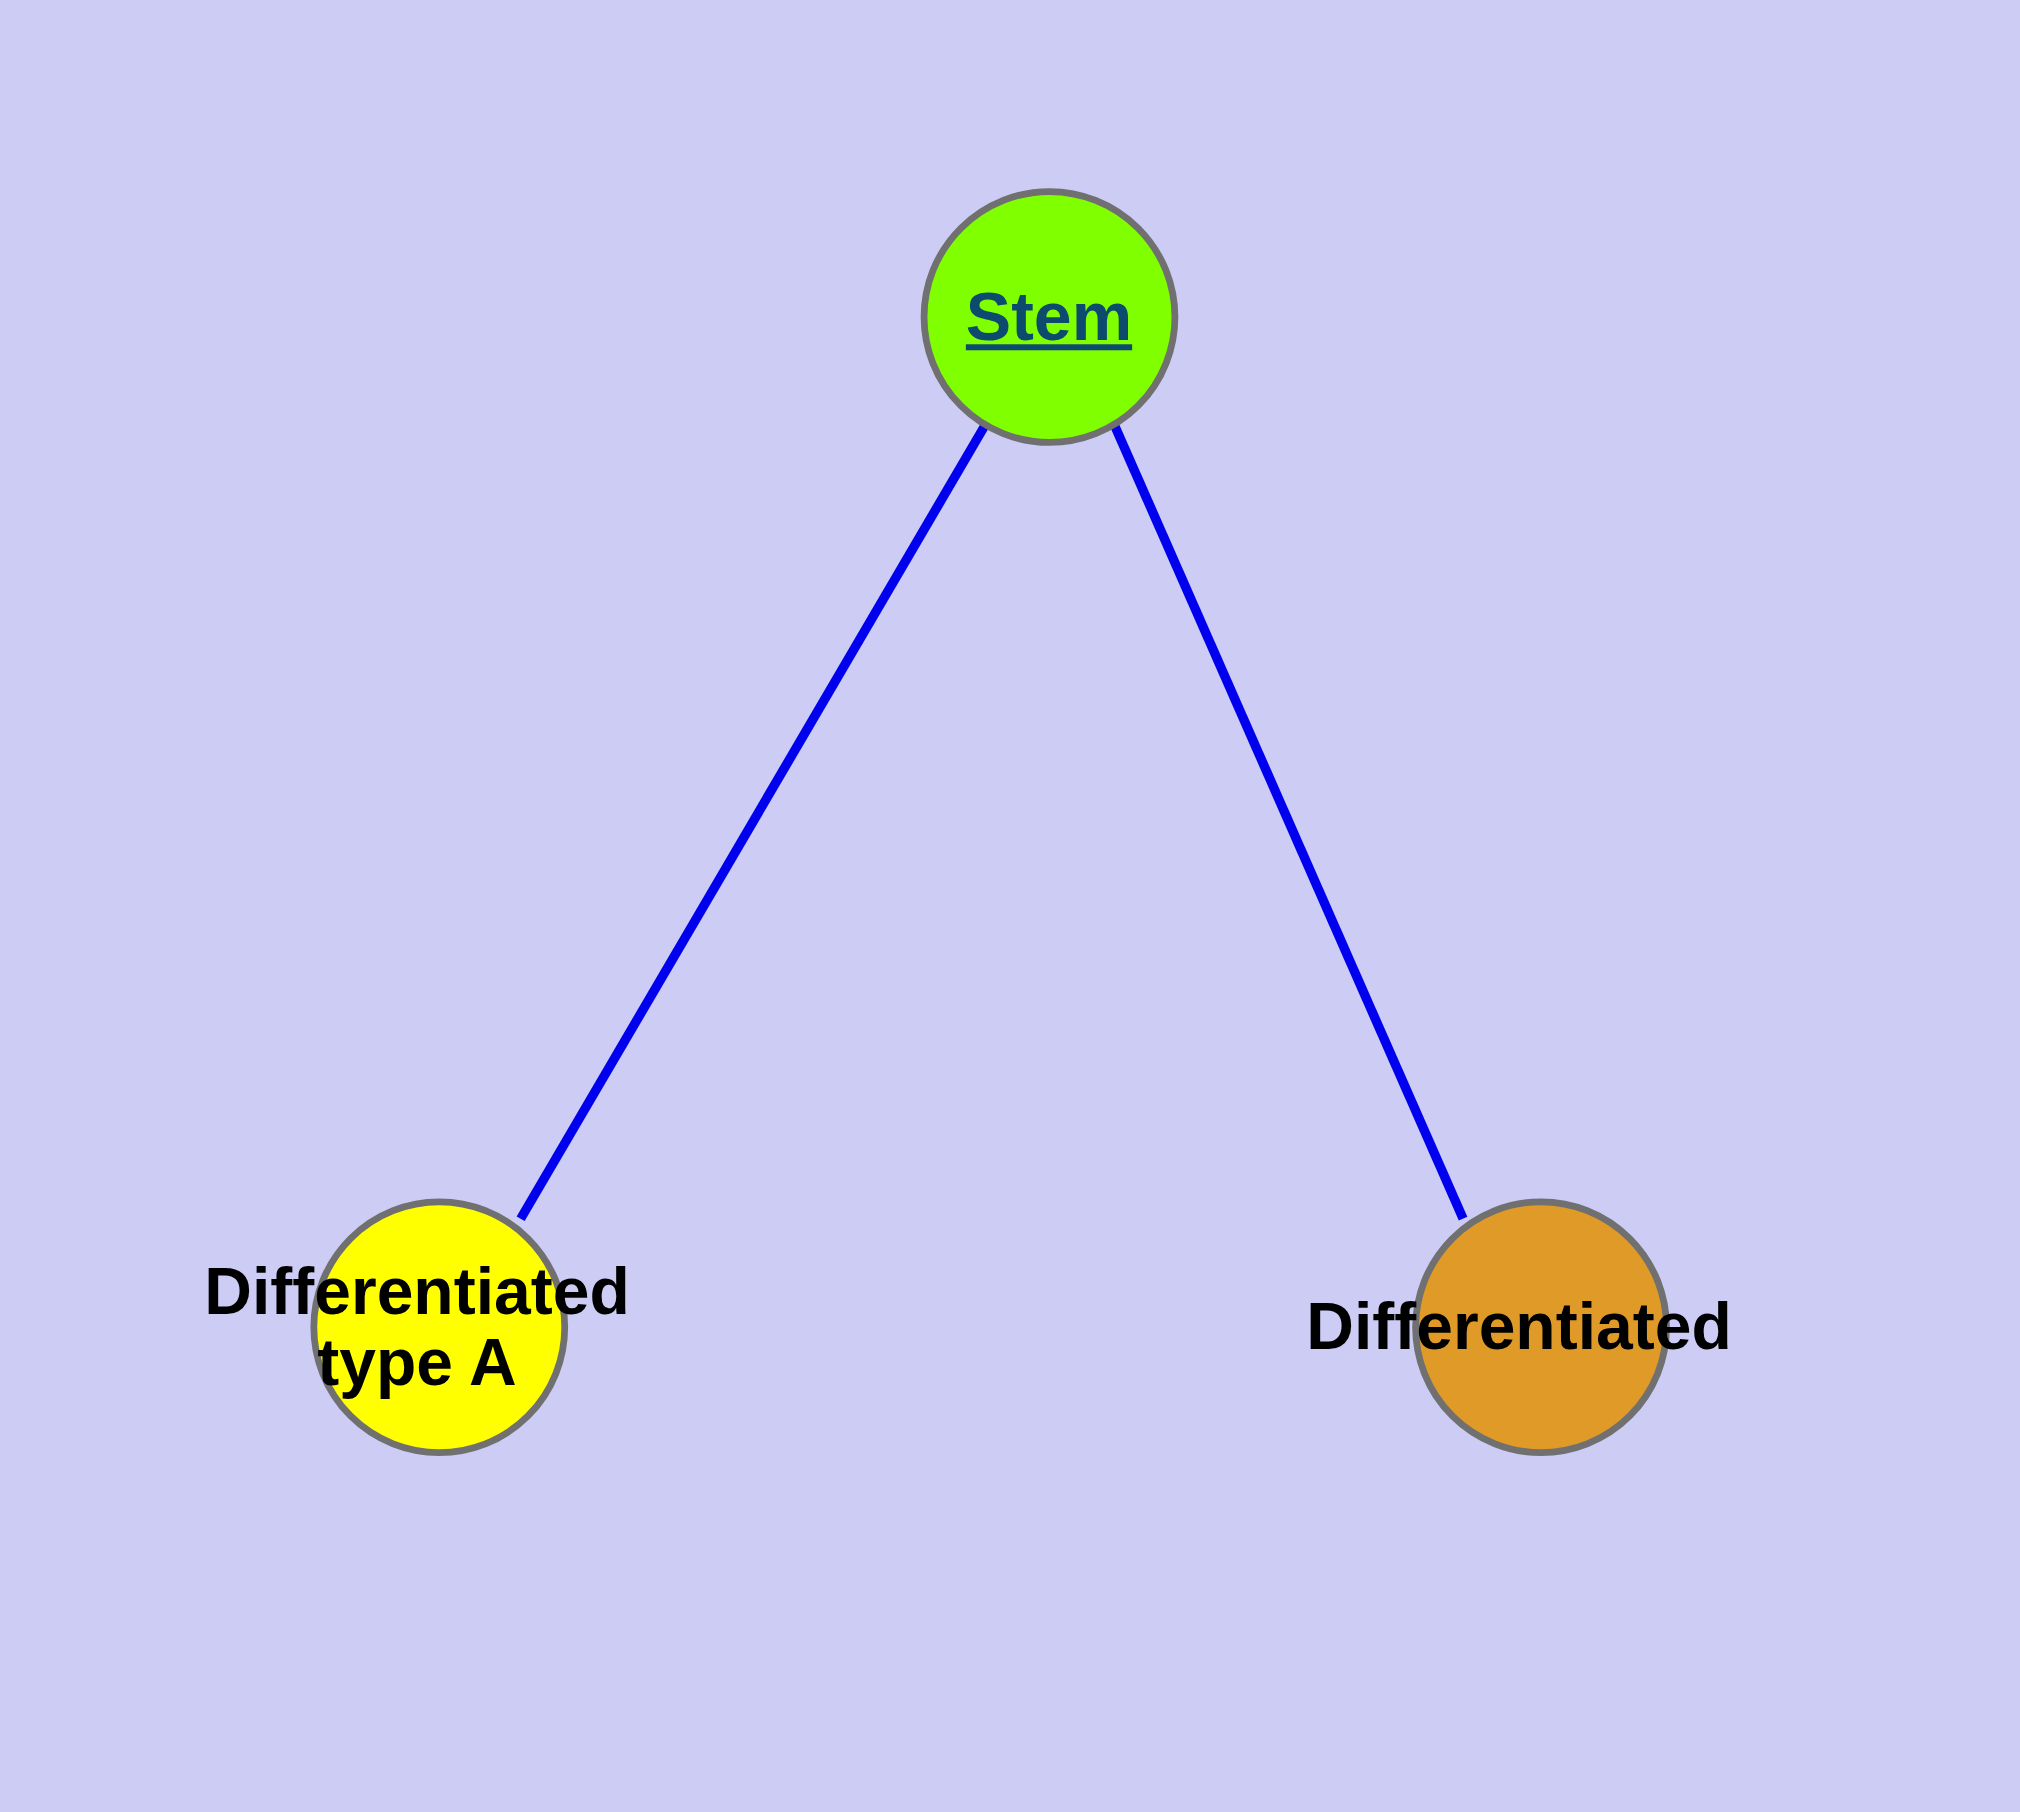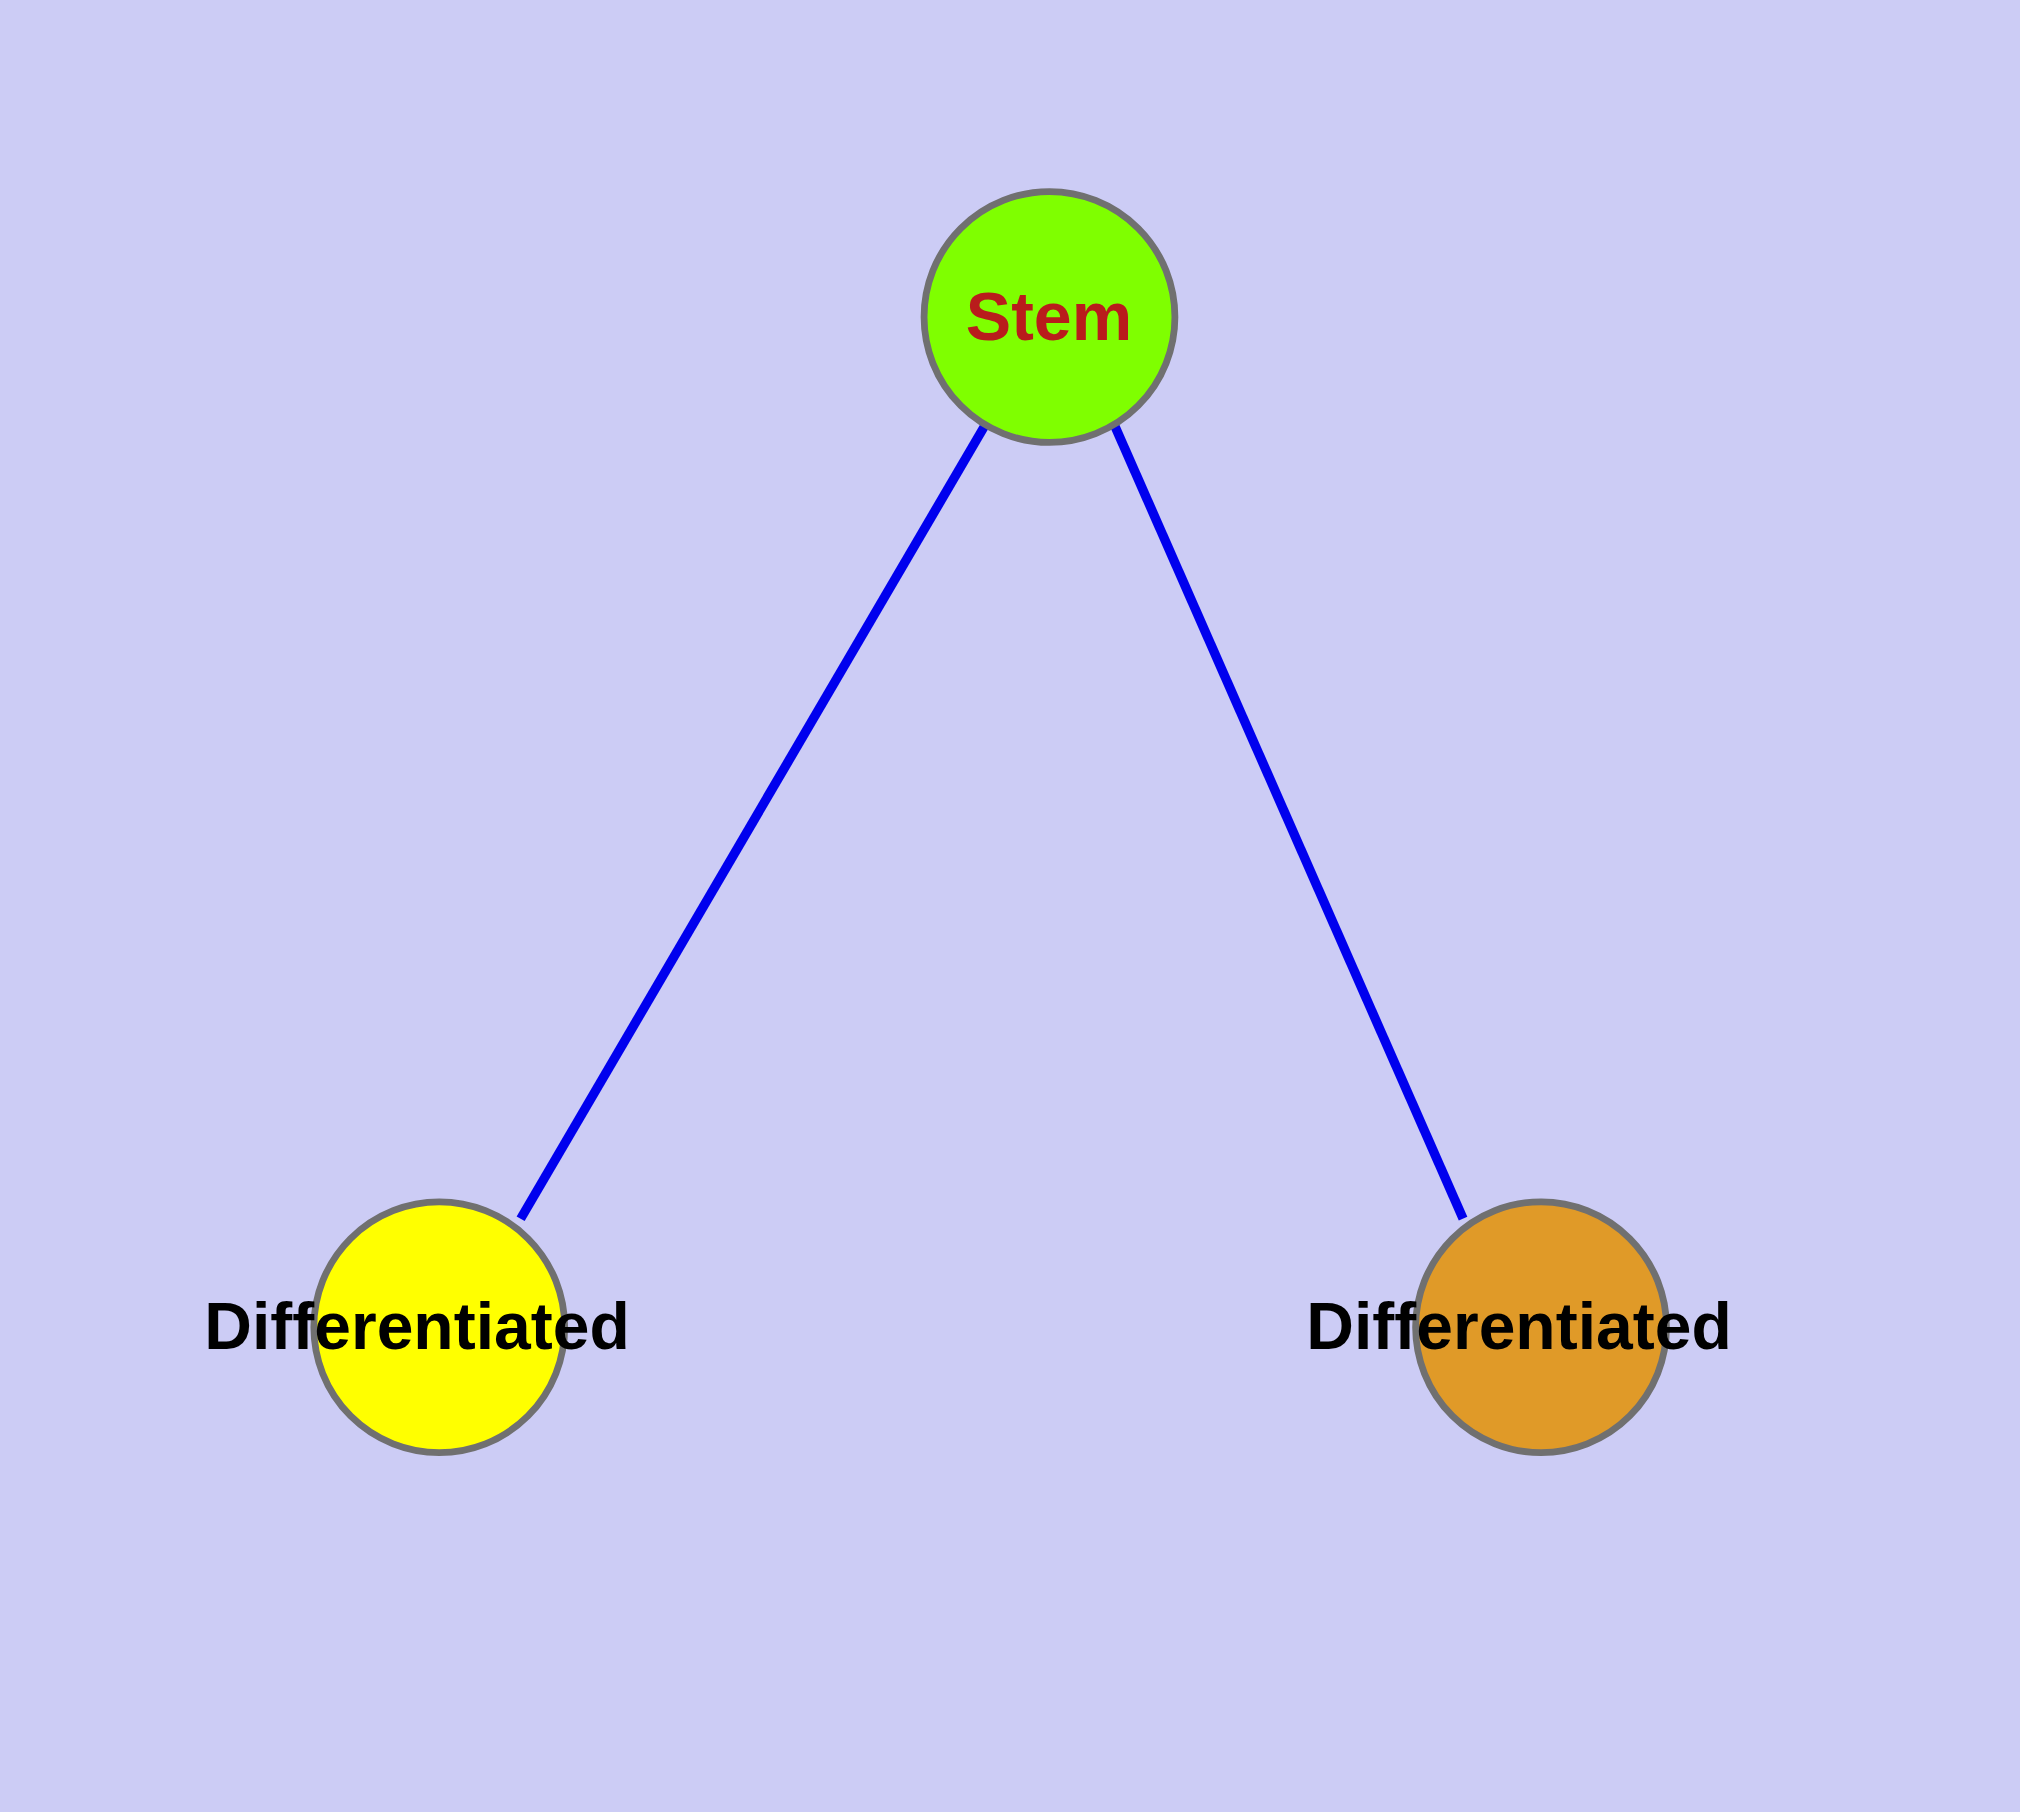--- a/index.html
+++ b/index.html
@@ -51,26 +51,27 @@
 
     <line x1="1314" y1="500" x2="1726" y2="1438" stroke="#0000ee" stroke-width="11" stroke-linecap="butt"></line>
 
     <circle cx="1238" cy="374" r="148" fill="#7fff00" stroke="#707070" stroke-width="8"></circle>
 
     <circle cx="518" cy="1566" r="148" fill="#ffff00" stroke="#707070" stroke-width="8"></circle>
 
     <circle cx="1818" cy="1566" r="148" fill="#e09a28" stroke="#707070" stroke-width="8"></circle>
   </svg>
 
-  <div class="node-label" id="label-stem" style="left: 1049px; top: 317px; color: #b91c1c;">
+  <div class="node-label" id="label-stem" style="left: 1049px; top: 317px; color: #0c4a6e; text-decoration: underline;">
     <span class="line">Stem</span>
   </div>
 
   <div class="node-label" id="label-type-a" style="left: 417px; top: 1327px; color: rgb(0, 0, 0);">
     <span class="line">Differentiated</span>
+    <span class="line">type A</span>
   </div>
 
   <div class="node-label" id="label-type-b" style="left: 1519px; top: 1327px; color: rgb(0, 0, 0);">
     <span class="line">Differentiated</span>
   </div>
 
 </div>
 
 
 </body></html>

